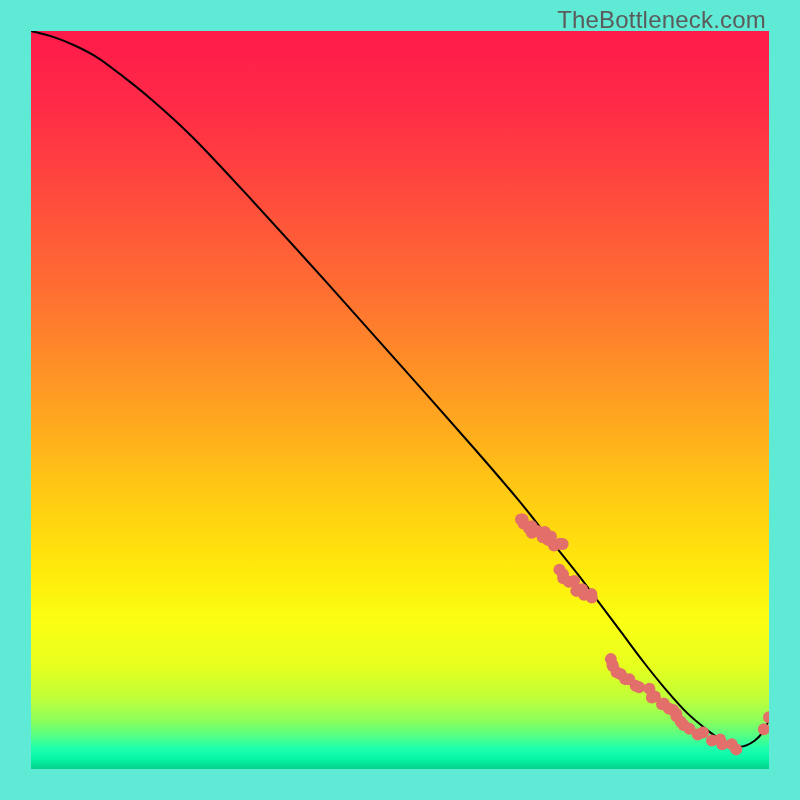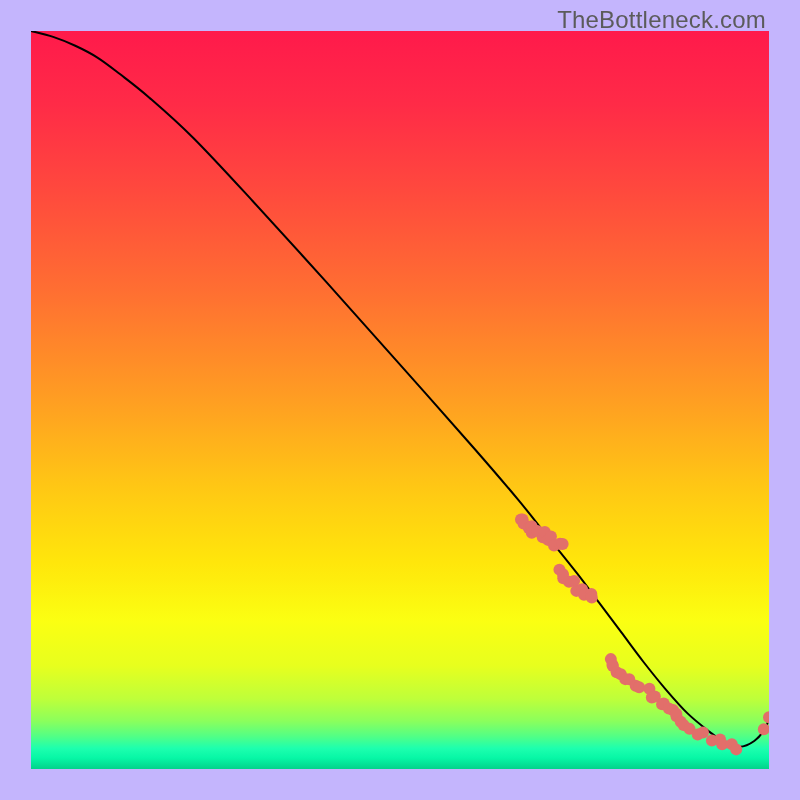--- a/index.html
+++ b/index.html
@@ -8,21 +8,21 @@
     width: 800px;
     height: 800px;
     background: #000;
     overflow: hidden;
     font-family: Arial, Helvetica, sans-serif;
   }
   .stage {
     position: relative;
     width: 800px;
     height: 800px;
-    background: #c4b5fd;
+    background: #5eead4;
   }
   .plot-area {
     position: absolute;
     left: 31px;
     top: 31px;
     width: 738px;
     height: 738px;
     overflow: hidden;
   }
   .gradient-bg {

